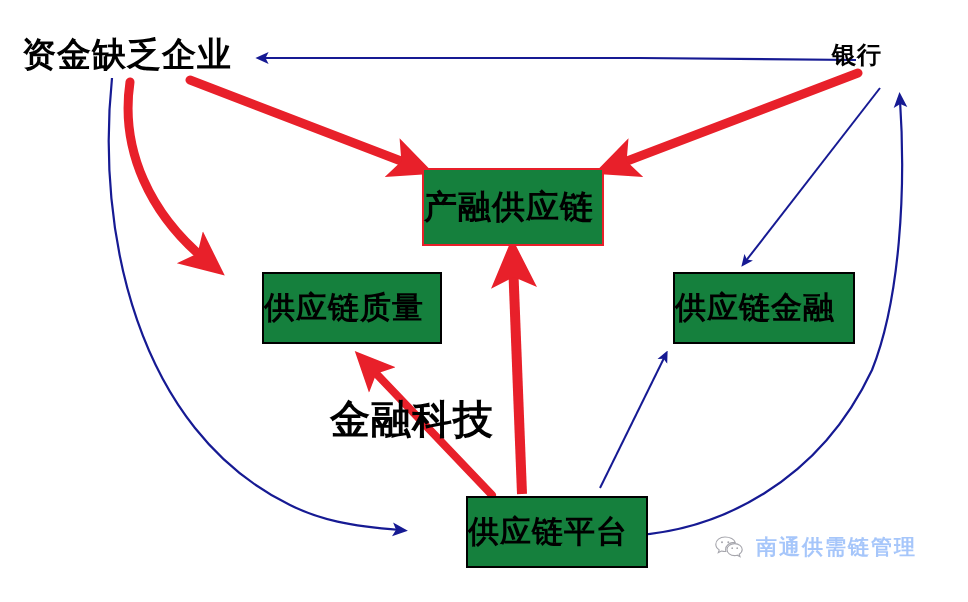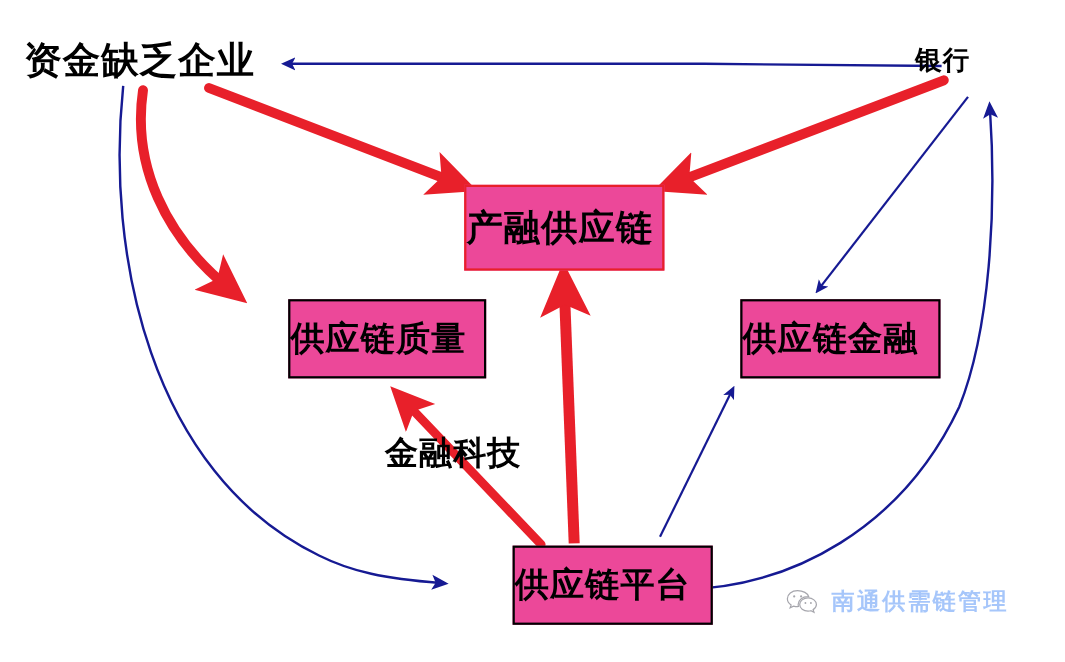--- a/index.html
+++ b/index.html
@@ -30,21 +30,21 @@
     align-items: center;
     justify-content: flex-start;
     box-sizing: border-box;
     color: #000000;
     font-weight: bold;
     white-space: nowrap;
     letter-spacing: 1px;
     z-index: 5;
   }
   .node.boxed {
-    background: #ec4899;
+    background: #15803d;
   }
   .node.plain {
     background: transparent;
   }
   .border-black {
     border: 2.5px solid #000000;
     margin-left: 32px;
   }
   .border-red {
     border: 2.5px solid #e8202a;
@@ -134,21 +134,21 @@
   </div>
 
   <div class="node boxed border-black" style="left:641px; top:272px; width:182px; height:72px; font-size:31px;">
     <span>供应链金融</span>
   </div>
 
   <div class="node boxed border-black" style="left:434px; top:496px; width:182px; height:72px; font-size:31px;">
     <span>供应链平台</span>
   </div>
 
-  <div class="edge-label" style="left:330px; top:392px; font-size:30px;margin-left:20px;">
+  <div class="edge-label" style="left:330px; top:392px; font-size:40px;">
     <span>金融科技</span>
   </div>
 
   <div id="watermark" style="left:714px; top:533px;">
     <span class="wm-icon">
       <svg viewBox="0 0 30 26" xmlns="http://www.w3.org/2000/svg">
         <path d="M11,3 C5.8,3 1.8,6.3 1.8,10.3 C1.8,12.6 3.1,14.6 5.2,15.9 L4.3,18.6 L7.4,17 C8.5,17.3 9.7,17.5 11,17.5 C11.3,17.5 11.6,17.5 11.9,17.4 C11.7,16.8 11.6,16.2 11.6,15.6 C11.6,11.6 15.5,8.4 20.3,8.4 C20.6,8.4 20.9,8.4 21.2,8.5 C20.4,5.3 16.1,3 11,3 Z" fill="none" stroke="#3b3b4a" stroke-width="1.1"></path>
         <circle cx="8" cy="8.2" r="1" fill="#3b3b4a"></circle>
         <circle cx="14.3" cy="8.2" r="1" fill="#3b3b4a"></circle>
         <path d="M20.6,9.6 C16.4,9.6 13,12.3 13,15.6 C13,18.9 16.4,21.6 20.6,21.6 C21.5,21.6 22.4,21.5 23.2,21.2 L26,22.6 L25.2,20.2 C27,19.1 28.2,17.5 28.2,15.6 C28.2,12.3 24.8,9.6 20.6,9.6 Z" fill="none" stroke="#3b3b4a" stroke-width="1.1"></path>

